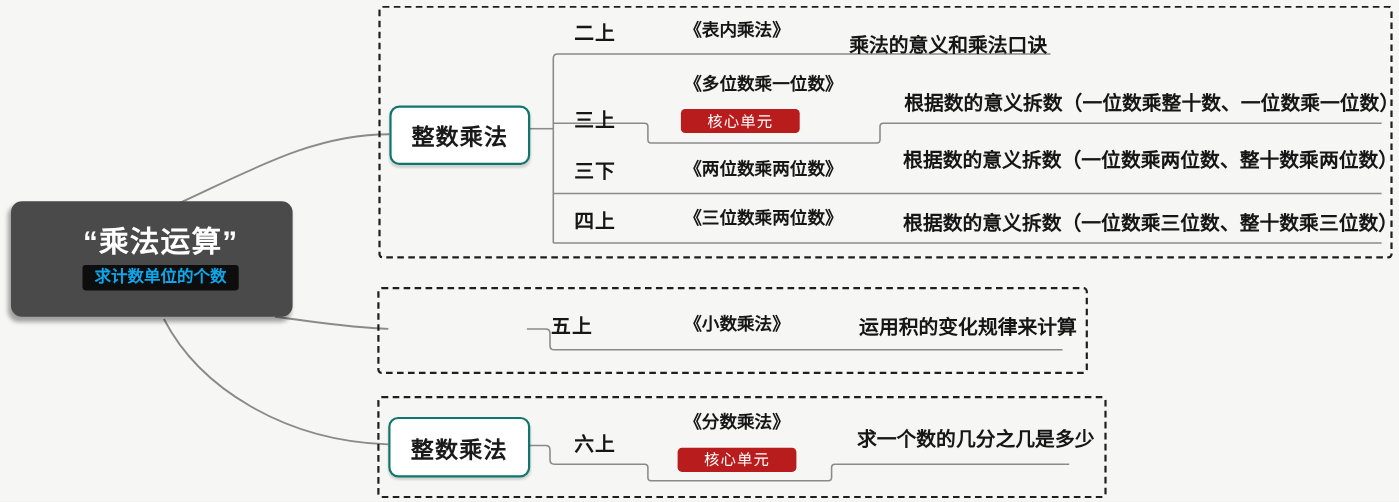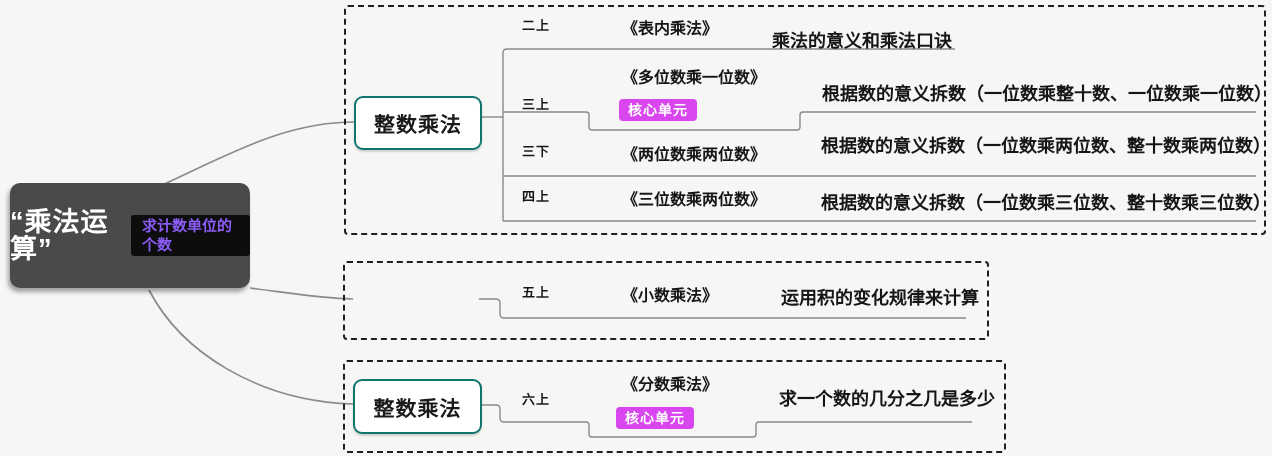--- a/index.html
+++ b/index.html
@@ -24,55 +24,56 @@
     border:2px dashed #1f1f1f;
     border-radius:4px;
     background:transparent;
   }
   .root-node{
     position:absolute;
     left:10px;top:183px;width:240px;height:105px;
     background:#4a4a4a;
     border-radius:10px;
     box-shadow:-2px 4px 4px rgba(0,0,0,.35);
-    display:flex;flex-direction:row;align-items:center;justify-content:center;
+    display:flex;flex-direction:column;align-items:center;justify-content:center;
     gap:7px;
+    padding-left:16px;
   }
   .root-title{
     color:#ffffff;font-size:27px;font-weight:700;letter-spacing:1px;
     line-height:1;
   }
   .root-subtitle{
-    background:#0d0d0d;color:#8b5cf6;
+    background:#0d0d0d;color:#0ea5e9;
     font-size:15px;font-weight:700;
     padding:2px 11px;border-radius:3px;line-height:1.25;
   }
   .branch-node{
     position:absolute;
     background:#ffffff;
     border:2px solid #0f766e;
     border-radius:9px;
     box-shadow:0 2px 2px rgba(0,0,0,.15);
     display:flex;align-items:center;justify-content:center;
     font-size:21px;font-weight:700;color:#1a1a1a;
     letter-spacing:1px;
   }
   .t{
     position:absolute;
     font-weight:700;color:#161616;
     white-space:nowrap;line-height:1.15;
   }
-  .term{font-size:13px;letter-spacing:1px;font-family:Liberation Mono, monospace;}
+  .term{font-size:18px;letter-spacing:1px;}
   .book{font-size:16px;}
   .desc{font-size:18px;}
   .badge{
     position:absolute;
-    background:#d946ef;color:#fbfbfb;
-    font-size:14px;font-weight:700;
-    padding:4px 9px;border-radius:4px;
+    background:#b91c1c;color:#fbfbfb;
+    font-size:14px;font-weight:400;
+    padding:4px 24px;border-radius:4px;
     line-height:1;white-space:nowrap;letter-spacing:1px;
   }
 </style>
 </head>
 <body>
 
 <div class="canvas">
 
   <svg class="wires" viewBox="0 0 1272 456">
 
@@ -113,21 +114,21 @@
   <span class="t desc" style="left:822px;top:84px;">根据数的意义拆数（一位数乘整十数、一位数乘一位数）</span>
 
   <span class="t term" style="left:522px;top:146px;">三下</span>
   <span class="t book" style="left:622px;top:146px;text-align:right;">《两位数乘两位数》</span>
   <span class="t desc" style="left:821px;top:136px;">根据数的意义拆数（一位数乘两位数、整十数乘两位数）</span>
 
   <span class="t term" style="left:522px;top:191px;">四上</span>
   <span class="t book" style="left:622px;top:191px;">《三位数乘两位数》</span>
   <span class="t desc" style="left:821px;top:193px;">根据数的意义拆数（一位数乘三位数、整十数乘三位数）</span>
 
-  <span class="t term" style="left:522px;top:287px;text-align:center;">五上</span>
+  <span class="t term" style="left:501px;top:287px;text-align:center;">五上</span>
   <span class="t book" style="left:622px;top:287px;">《小数乘法》</span>
   <span class="t desc" style="left:781px;top:288px;">运用积的变化规律来计算</span>
 
   <span class="t term" style="left:522px;top:394px;">六上</span>
   <span class="t book" style="left:622px;top:376px;">《分数乘法》</span>
   <span class="badge" style="left:616px;top:407px;">核心单元</span>
   <span class="t desc" style="left:779px;top:389px;">求一个数的几分之几是多少</span>
 
 </div>
 

